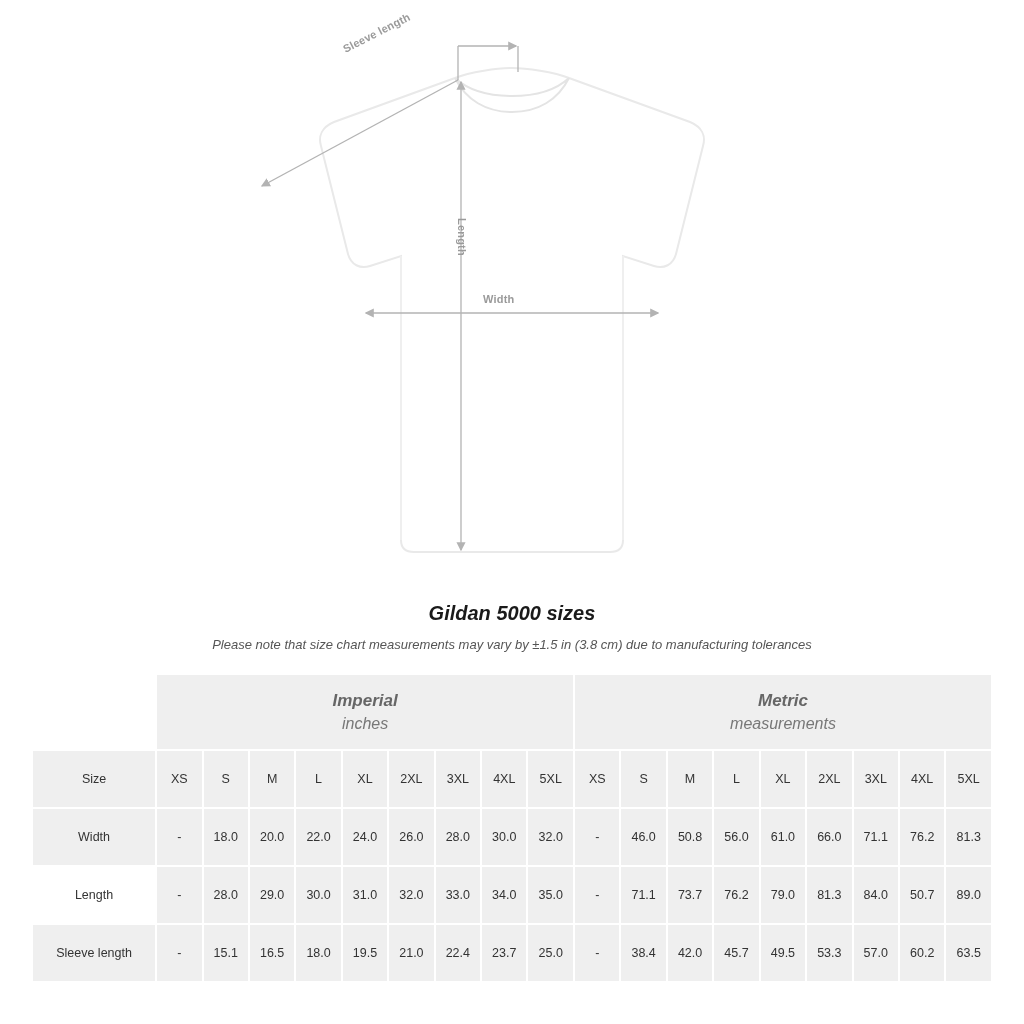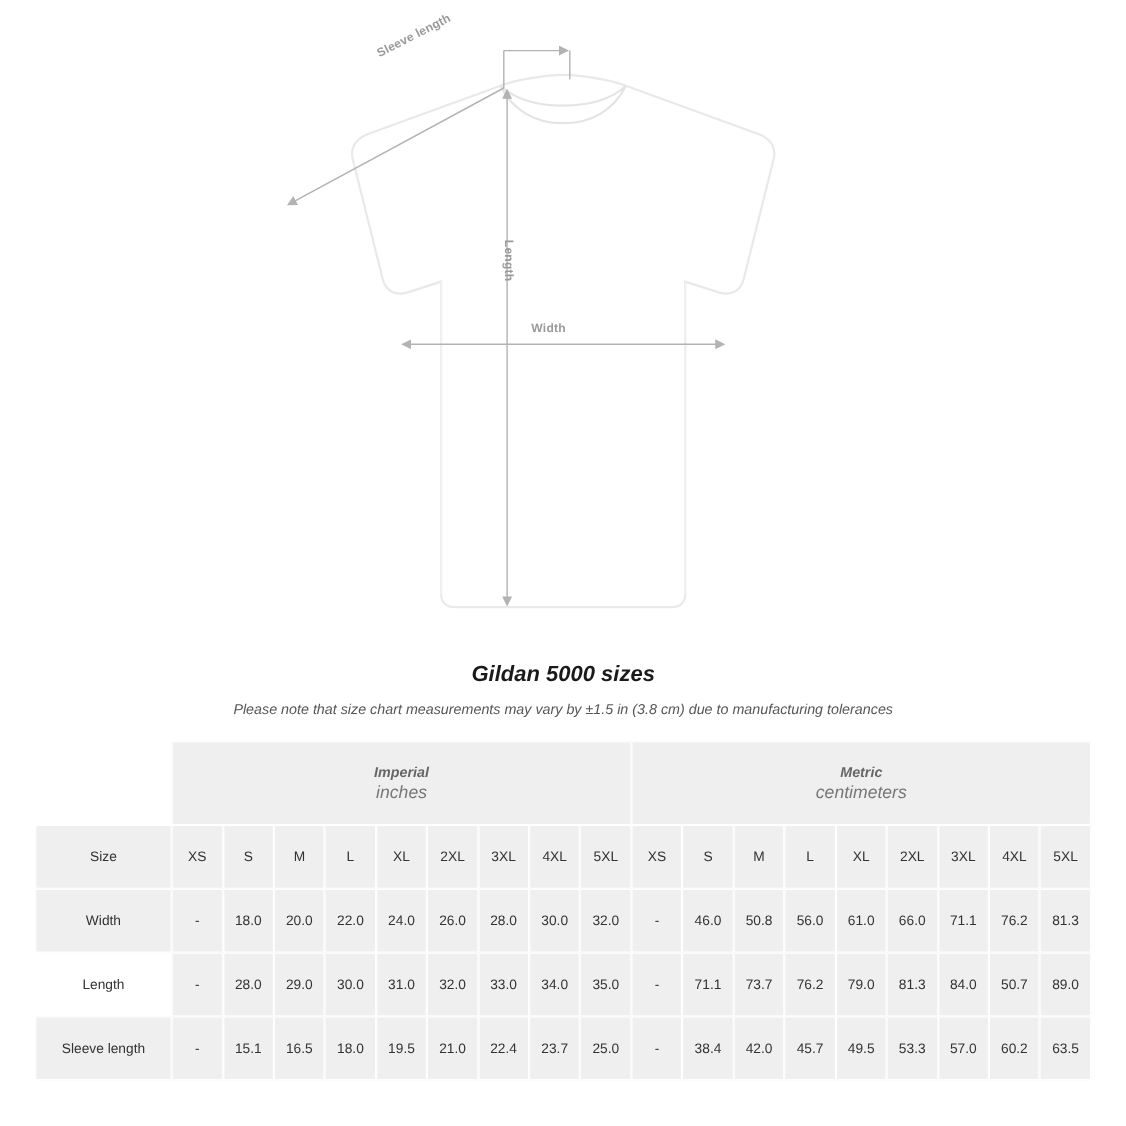--- a/index.html
+++ b/index.html
@@ -94,21 +94,21 @@
     height: 40px;
     color: #333333;
     font-weight: normal;
   }
   
   .sys-cell {
     height: 74px !important;
     vertical-align: middle;
   }
   .sys-name {
-    font-size: 13px;
+    font-size: 17px;
     font-style: italic;
     font-weight: bold;
     color: #666666;
     line-height: 1.2;
   }
   .sys-unit {
     font-size: 16px;
     font-style: italic;
     color: #777777;
     margin-top: 3px;
@@ -239,21 +239,21 @@
     </colgroup>
     <thead>
       <tr>
         <th class="sys-cell corner-cell"></th>
         <th class="sys-cell" colspan="9">
           <div class="sys-name">Imperial</div>
           <div class="sys-unit">inches</div>
         </th>
         <th class="sys-cell" colspan="9">
           <div class="sys-name">Metric</div>
-          <div class="sys-unit">centimeters</div>
+          <div class="sys-unit">measurements</div>
         </th>
       </tr>
       <tr>
         <th class="size-hdr">Size</th>
         <th class="size-hdr">XS</th>
         <th class="size-hdr">S</th>
         <th class="size-hdr">M</th>
         <th class="size-hdr">L</th>
         <th class="size-hdr">XL</th>
         <th class="size-hdr">2XL</th>

